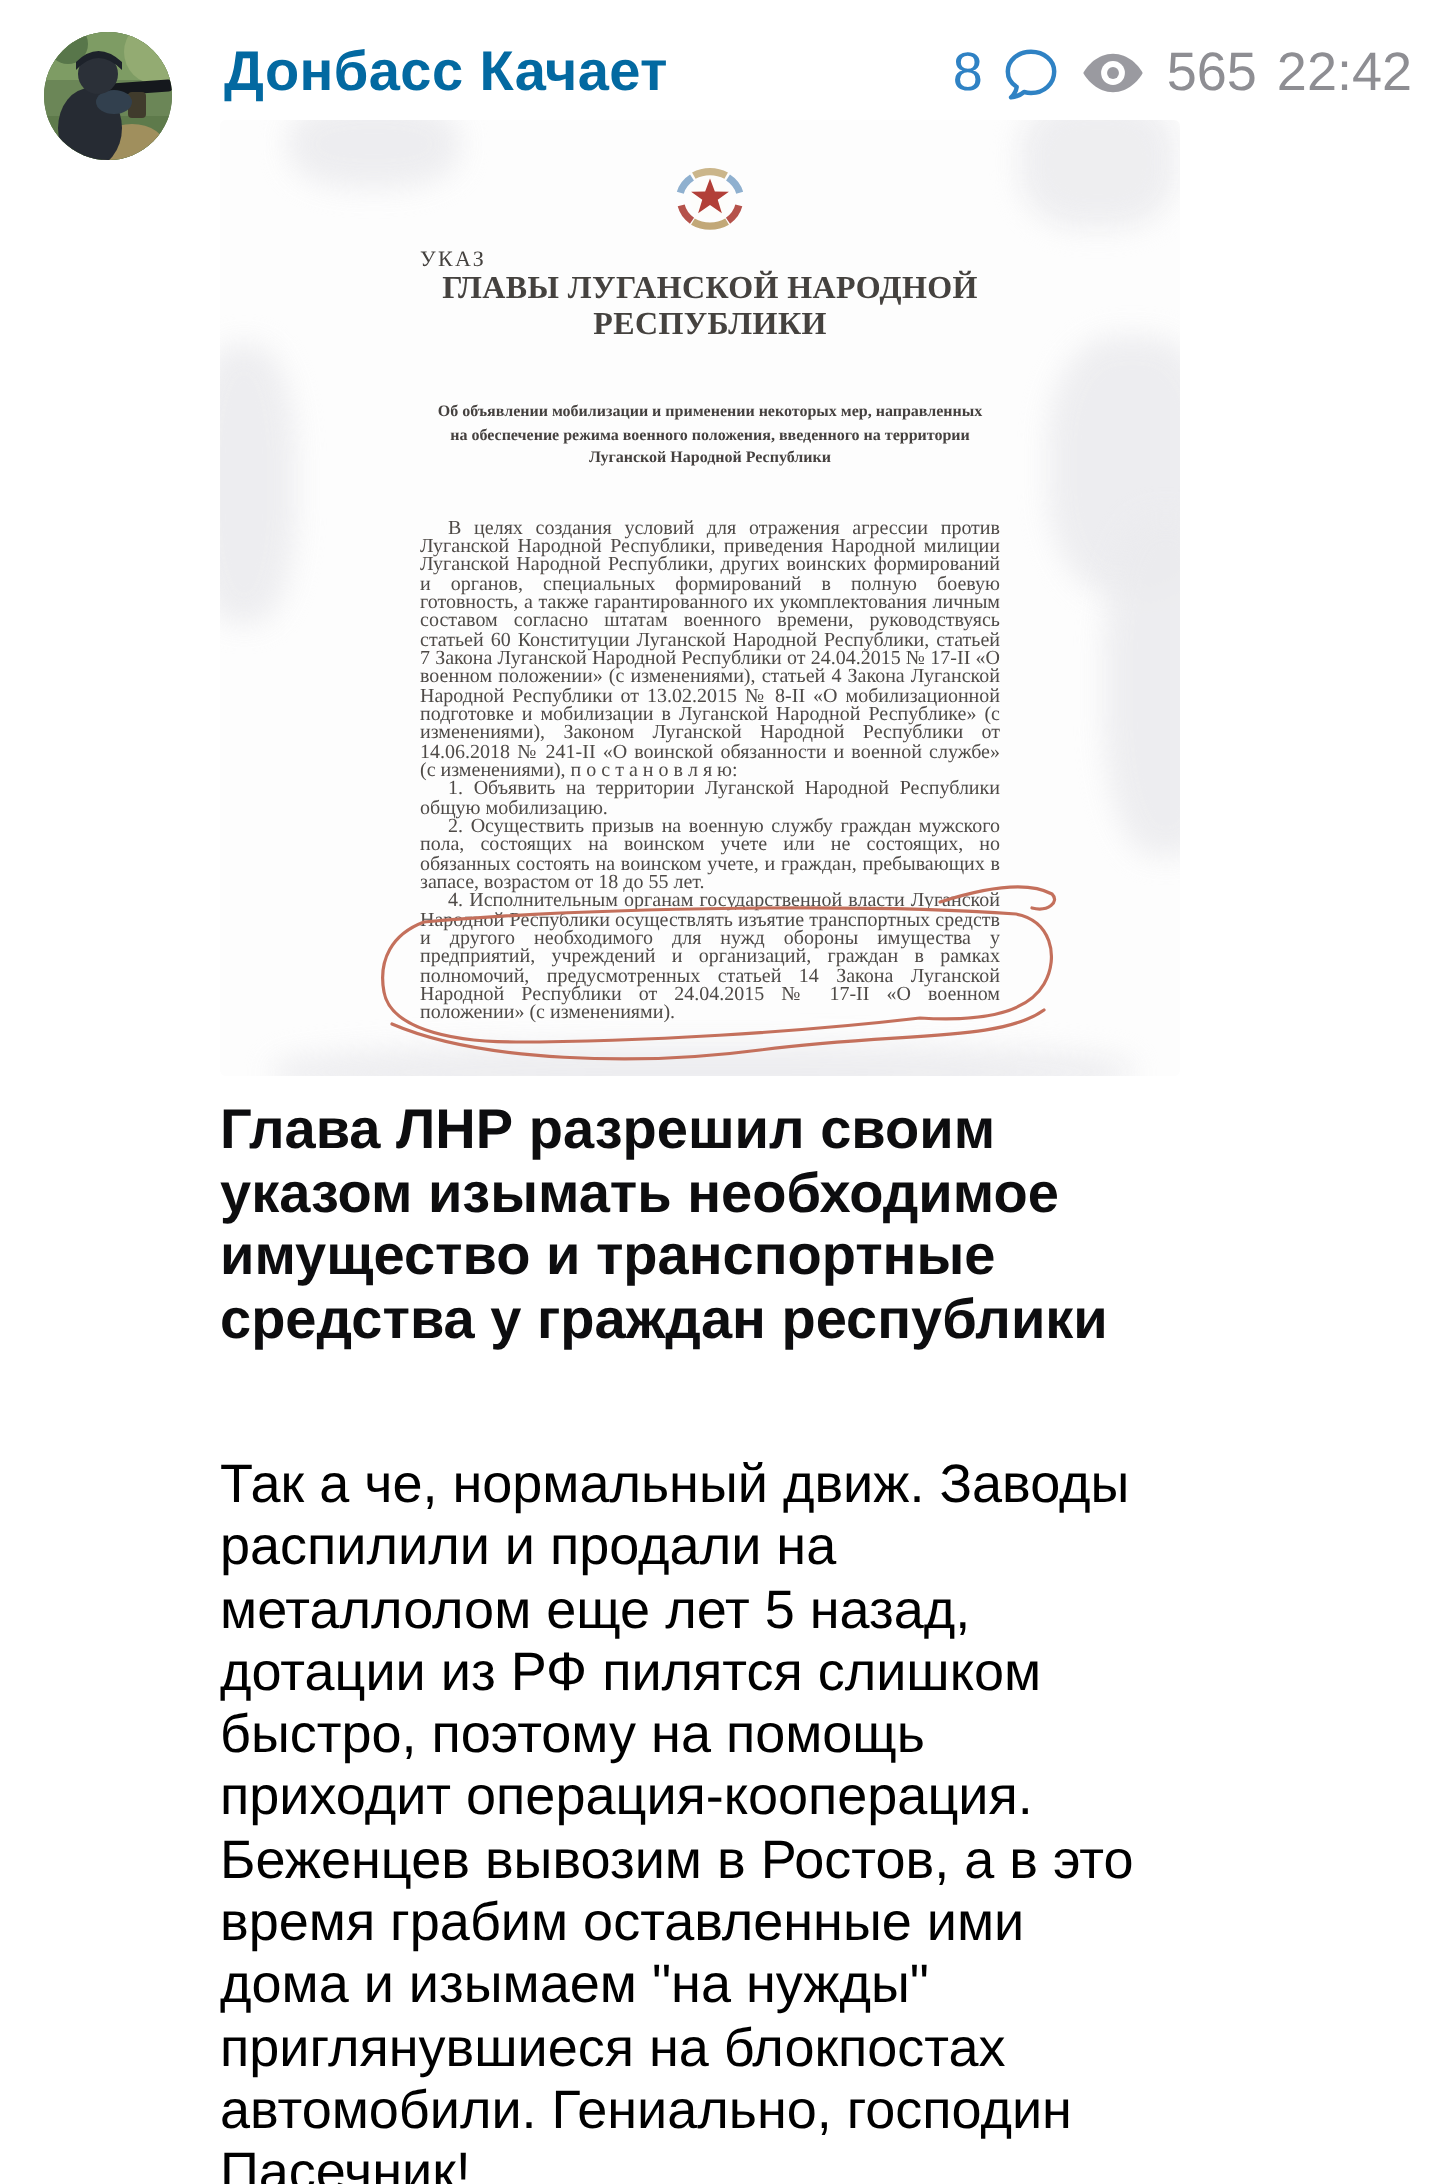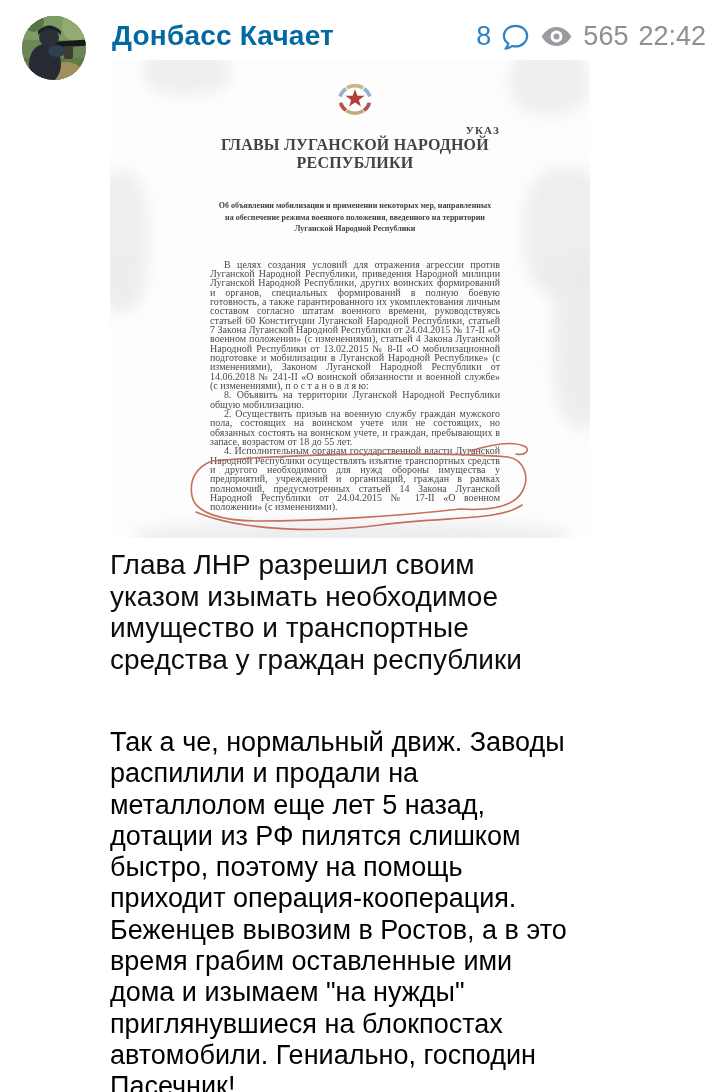--- a/index.html
+++ b/index.html
@@ -24,35 +24,35 @@
   .b1{left:34px;top:-10px;width:86px;height:44px;}
   .b2{right:2px;top:-12px;width:78px;height:66px;}
   .b3{left:-14px;top:112px;width:52px;height:140px;}
   .b4{right:-18px;top:108px;width:84px;height:130px;}
   .b5{left:26px;bottom:-12px;width:430px;height:28px;}
   .b6{right:-24px;bottom:110px;width:62px;height:170px;}
 
   .doc{position:absolute;left:100px;top:0;width:290px;color:#4b4745;
        font-family:"Liberation Serif",serif;}
   .emblem{display:block;margin:22px auto 0;}
-  .doc-type{margin-top:6px;text-align:right;font-weight:bold;font-size:11px;
+  .doc-type{margin-top:6px;text-align:left;font-weight:normal;font-size:11px;
             letter-spacing:1.2px;color:#45423f;}
   .doc-authority{text-align:center;font-weight:bold;font-size:16px;color:#45423f;
                  letter-spacing:.2px;}
   .doc-subject{margin:28px auto 0;width:278px;text-align:center;font-weight:bold;
                font-size:8px;line-height:11.5px;color:#45413f;}
   .doc p{margin:0;font-size:10px;line-height:9.35px;text-align:justify;text-indent:14px;
          color:#4e4a47;}
   .doc p.first{margin-top:25px;}
   .p6wrap{position:relative;}
   .red-pen{position:absolute;left:-18px;top:-14px;width:330px;height:96px;overflow:visible;
            pointer-events:none;}
 
   
-  .headline{position:absolute;left:110px;top:549px;width:516px;font-size:28px;font-weight:400;
+  .headline{position:absolute;left:110px;top:549px;width:516px;font-size:28px;font-weight:700;
             line-height:31.5px;color:#0d0d0f;white-space:pre-line;}
   .body-text{position:absolute;left:110px;top:727px;width:522px;font-size:27px;
              line-height:31.3px;color:#000000;white-space:pre-line;}
 </style>
 </head>
 <body>
 
 <div class="page">
 
   <div class="avatar">
@@ -109,21 +109,21 @@
         <path d="M7 23 A 17 15 0 0 0 13 31.5" fill="none" stroke="#b5524b" stroke-width="4"></path>
         <path d="M33 31.5 A 17 15 0 0 0 39 23" fill="none" stroke="#b5524b" stroke-width="4"></path>
         <path d="M13.5 32 A 17 15 0 0 0 32.5 32" fill="none" stroke="#c2a878" stroke-width="4"></path>
         <polygon points="23,8 25.7,15.3 33.5,15.4 27.3,19.9 29.6,27.3 23,22.8 16.4,27.3 18.7,19.9 12.5,15.4 20.3,15.3" fill="#b23f38"></polygon>
       </svg>
       <div class="doc-type">УКАЗ</div>
       <div class="doc-authority">ГЛАВЫ ЛУГАНСКОЙ НАРОДНОЙ РЕСПУБЛИКИ</div>
       <div class="doc-subject">Об объявлении мобилизации и применении некоторых мер, направленных на обеспечение режима военного положения, введенного на территории Луганской Народной Республики</div>
 
       <p class="first">В целях создания условий для отражения агрессии против Луганской Народной Республики, приведения Народной милиции Луганской Народной Республики, других воинских формирований и органов, специальных формирований в полную боевую готовность, а также гарантированного их укомплектования личным составом согласно штатам военного времени, руководствуясь статьей 60 Конституции Луганской Народной Республики, статьей 7 Закона Луганской Народной Республики от 24.04.2015 № 17-II «О военном положении» (с изменениями), статьей 4 Закона Луганской Народной Республики от 13.02.2015 № 8-II «О мобилизационной подготовке и мобилизации в Луганской Народной Республике» (с изменениями), Законом Луганской Народной Республики от 14.06.2018 № 241-II «О воинской обязанности и военной службе» (с изменениями), п о с т а н о в л я ю:</p>
-      <p>8. Объявить на территории Луганской Народной Республики общую мобилизацию.</p>
+      <p>1. Объявить на территории Луганской Народной Республики общую мобилизацию.</p>
       <p>2. Осуществить призыв на военную службу граждан мужского пола, состоящих на воинском учете или не состоящих, но обязанных состоять на воинском учете, и граждан, пребывающих в запасе, возрастом от 18 до 55 лет.</p>
 
       <div class="p6wrap">
         <p>4. Исполнительным органам государственной власти Луганской Народной Республики осуществлять изъятие транспортных средств и другого необходимого для нужд обороны имущества у предприятий, учреждений и организаций, граждан в рамках полномочий, предусмотренных статьей 14 Закона Луганской Народной Республики от 24.04.2015 № 17-II «О военном положении» (с изменениями).</p>
         <svg class="red-pen" viewBox="0 0 330 96">
           <g fill="none" stroke="#c4705c" stroke-width="1.6" stroke-linecap="round">
             <path d="M278 19 C 303 11, 323 9, 334 15 C 338 19, 332 24, 324 22"></path>
             <path d="M20 29 C 110 21, 250 20, 316 25 C 333 28, 338 46, 330 60
                      C 322 74, 300 79, 268 77 C 208 84, 128 89, 66 89
                      C 30 89, 3 81, 0 64 C -3 48, 4 35, 20 29 Z"></path>

